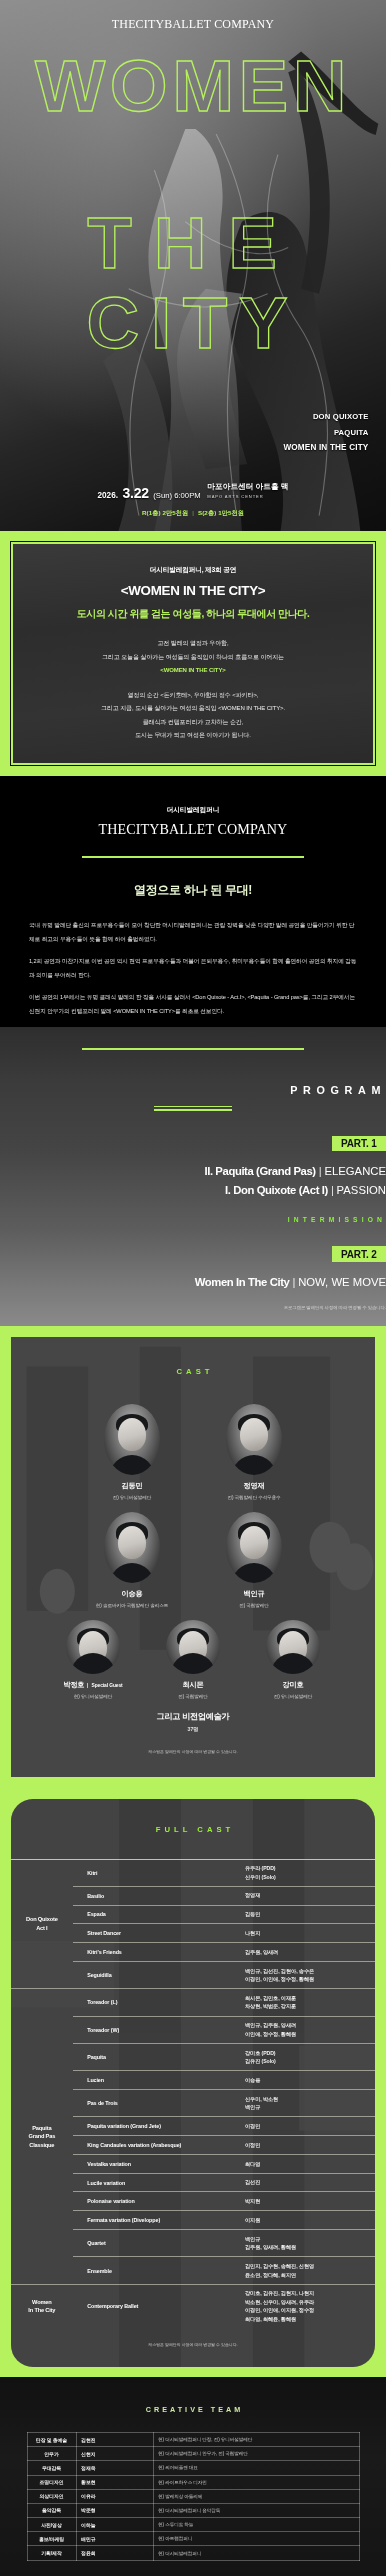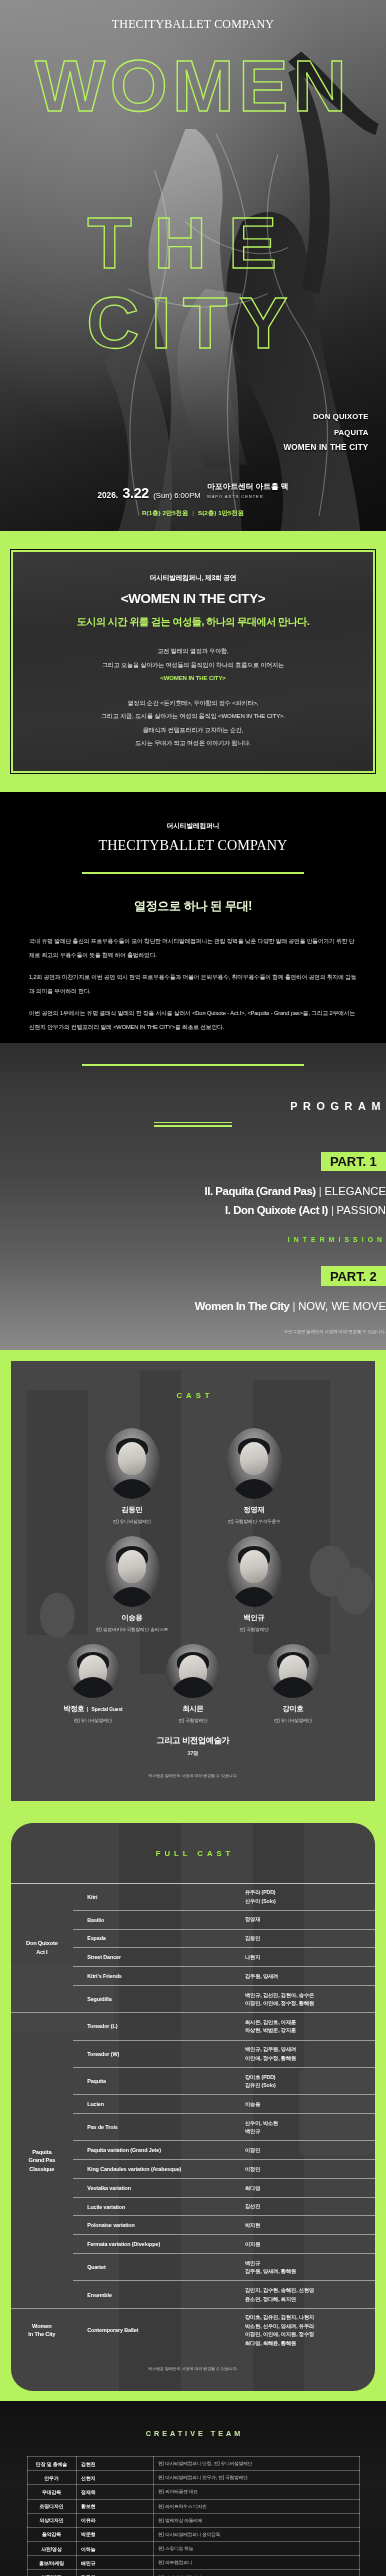--- a/index.html
+++ b/index.html
@@ -67,21 +67,21 @@
   .hd-venue .kr { font-size:7.7px; font-weight:700; }
   .hd-venue .en { font-size:4.1px; letter-spacing:0.9px; font-weight:500; color:#ddd; }
 
   .hero-price {
     position:absolute; left:0; right:0; top:509px; text-align:center; z-index:6;
     color:#b6f25e; font-size:6.2px; font-weight:700; letter-spacing:0.1px;
   }
   .hero-price .sep { color:#88a862; margin:0 2.1px; font-weight:400; }
 
   
-  .green-wrap { background:#b6f25e; padding:20px 12px; }
+  .green-wrap { background:#b6f25e; padding:12px 12px; }
   .green-inner {
     background:linear-gradient(175deg,#3a3a3a 0%,#2d2d2d 35%,#333 70%,#2a2a2a 100%);
     border:0.5px solid #b6f25e;
     outline:1.5px solid #111; outline-offset:1.5px;
     padding:21.6px 12.4px 20.6px;
     text-align:center;
     position:relative;
   }
   .gi-eyebrow { font-size:6.7px; font-weight:700; margin-bottom:8.2px; letter-spacing:-0.2px; }
   .gi-title { font-size:13.4px; font-weight:800; letter-spacing:-0.3px; margin-bottom:8.8px; }
@@ -108,21 +108,21 @@
     background:linear-gradient(180deg,#2e2e2e 0%,#3b3b3b 18%,#454545 42%,#5d5d5d 68%,#7a7a7a 88%,#8a8a8a 100%);
     padding:20.6px 0 15.5px; text-align:right;
   }
   .prog-rule { width:222px; height:1.5px; background:#b6f25e; margin:0 auto 34px; }
   .prog-title { font-size:10.8px; font-weight:700; letter-spacing:0.52em; padding-left:0.52em; margin-bottom:10.3px; }
   .prog-dbl { width:78px; margin:0 auto 25px; }
   .prog-dbl div { height:1.3px; background:#b6f25e; }
   .prog-dbl div:first-child { margin-bottom:2.1px; }
   .part-chip {
     display:inline-block; background:#b6f25e; color:#111;
-    font-size:13px; font-weight:800; padding:2.1px 9.3px 2.6px; letter-spacing:-0.1px;
+    font-size:10px; font-weight:800; padding:2.1px 9.3px 2.6px; letter-spacing:-0.1px;
     margin-bottom:13.4px;
   }
   .prog-line { font-size:11.3px; font-weight:800; letter-spacing:-0.4px; margin-bottom:7.2px; }
   .prog-line .thin { font-weight:400; letter-spacing:0; }
   .prog-line .bar { font-weight:300; margin:0 3.1px; opacity:.85; }
   .intermission {
     font-size:6.7px; font-weight:700; color:#8ef23c;
     letter-spacing:0.62em; padding-left:0.62em;
     margin:20.6px 0 23px;
   }

